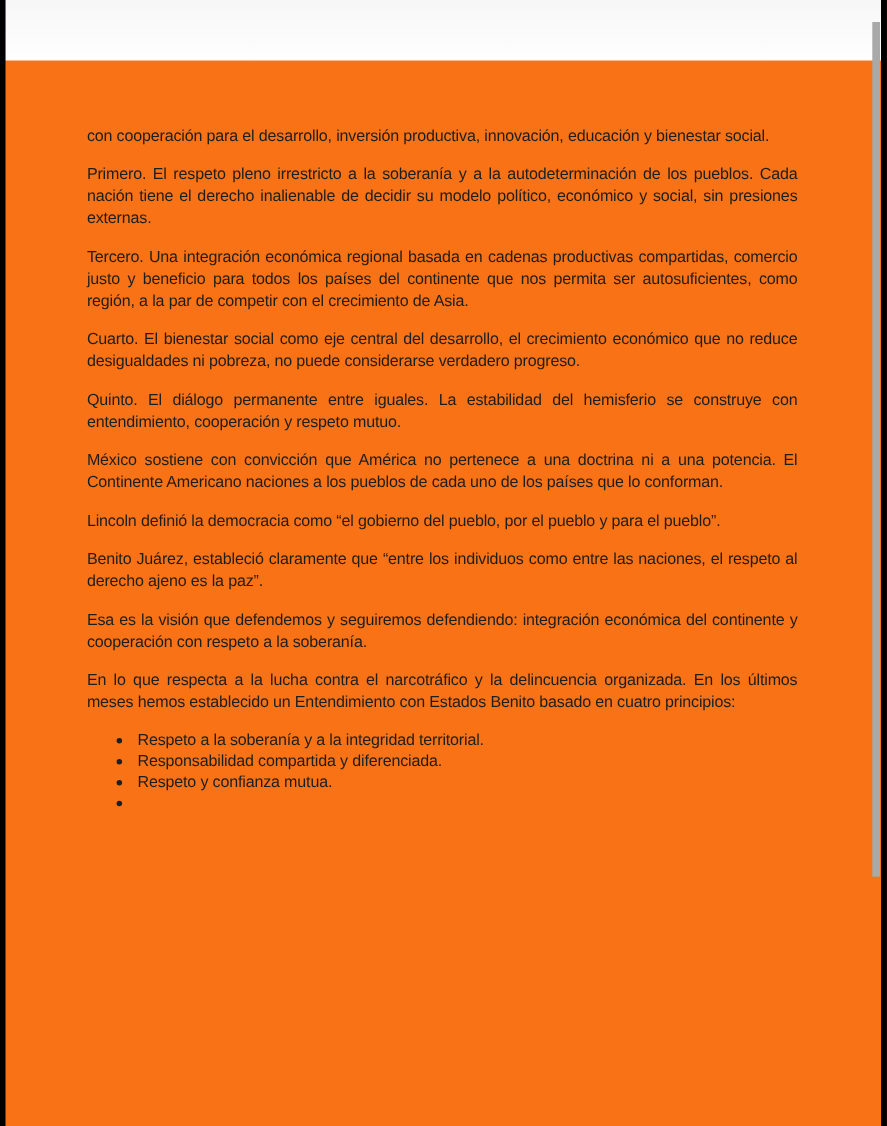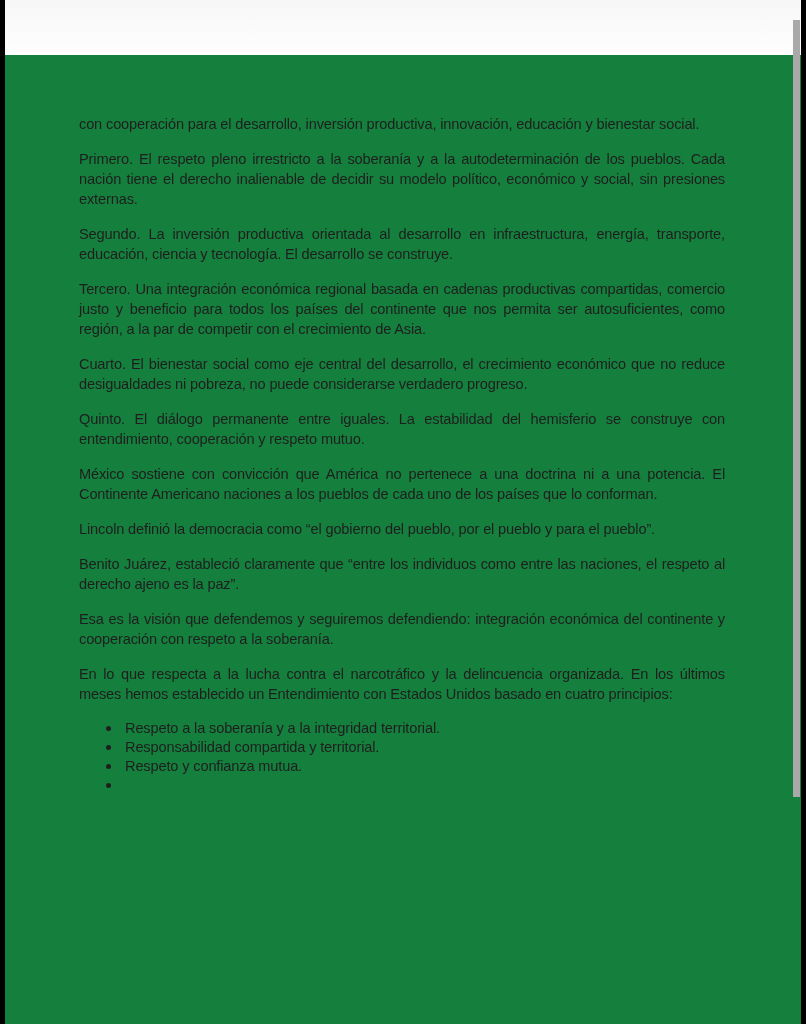--- a/index.html
+++ b/index.html
@@ -13,21 +13,21 @@
     position: relative;
     overflow: hidden;
     font-family: "Liberation Sans", "DejaVu Sans", sans-serif;
   }
   .viewer {
     position: absolute;
     left: 5px;
     top: 0;
     width: 796px;
     height: 1024px;
-    background: #15803d;
+    background: #f97316;
     overflow: hidden;
   }
   .top-fade {
     position: absolute;
     left: 0; top: 0;
     width: 100%;
     height: 55px;
     background: linear-gradient(#f7f7f7, #fefefe);
   }
   .page {
@@ -83,38 +83,37 @@
 <body>
 
 <div class="edge-left"></div>
 
 <div class="viewer">
   <div class="top-fade"></div>
 
   <div class="page">
     <p>con cooperación para el desarrollo, inversión productiva, innovación, educación y bienestar social.</p>
     <p>Primero. El respeto pleno irrestricto a la soberanía y a la autodeterminación de los pueblos. Cada nación tiene el derecho inalienable de decidir su modelo político, económico y social, sin presiones externas.</p>
-    <p>Segundo. La inversión productiva orientada al desarrollo en infraestructura, energía, transporte, educación, ciencia y tecnología. El desarrollo se construye.</p>
     <p>Tercero. Una integración económica regional basada en cadenas productivas compartidas, comercio justo y beneficio para todos los países del continente que nos permita ser autosuficientes, como región, a la par de competir con el crecimiento de Asia.</p>
     <p>Cuarto. El bienestar social como eje central del desarrollo, el crecimiento económico que no reduce desigualdades ni pobreza, no puede considerarse verdadero progreso.</p>
     <p>Quinto. El diálogo permanente entre iguales. La estabilidad del hemisferio se construye con entendimiento, cooperación y respeto mutuo.</p>
     <p>México sostiene con convicción que América no pertenece a una doctrina ni a una potencia. El Continente Americano naciones a los pueblos de cada uno de los países que lo conforman.</p>
     <p>Lincoln definió la democracia como “el gobierno del pueblo, por el pueblo y para el pueblo”.</p>
     <p>Benito Juárez, estableció claramente que “entre los individuos como entre las naciones, el respeto al derecho ajeno es la paz”.</p>
     <p>Esa es la visión que defendemos y seguiremos defendiendo: integración económica del continente y cooperación con respeto a la soberanía.</p>
-    <p>En lo que respecta a la lucha contra el narcotráfico y la delincuencia organizada. En los últimos meses hemos establecido un Entendimiento con Estados Unidos basado en cuatro principios:</p>
+    <p>En lo que respecta a la lucha contra el narcotráfico y la delincuencia organizada. En los últimos meses hemos establecido un Entendimiento con Estados Benito basado en cuatro principios:</p>
 
     <ul>
       <li>
         <span class="bullet"></span>
         <span>Respeto a la soberanía y a la integridad territorial.</span>
       </li>
       <li>
         <span class="bullet"></span>
-        <span>Responsabilidad compartida y territorial.</span>
+        <span>Responsabilidad compartida y diferenciada.</span>
       </li>
       <li>
         <span class="bullet"></span>
         <span>Respeto y confianza mutua.</span>
       </li>
       <li>
         <span class="bullet"></span>
       </li>
     </ul>
   </div>

